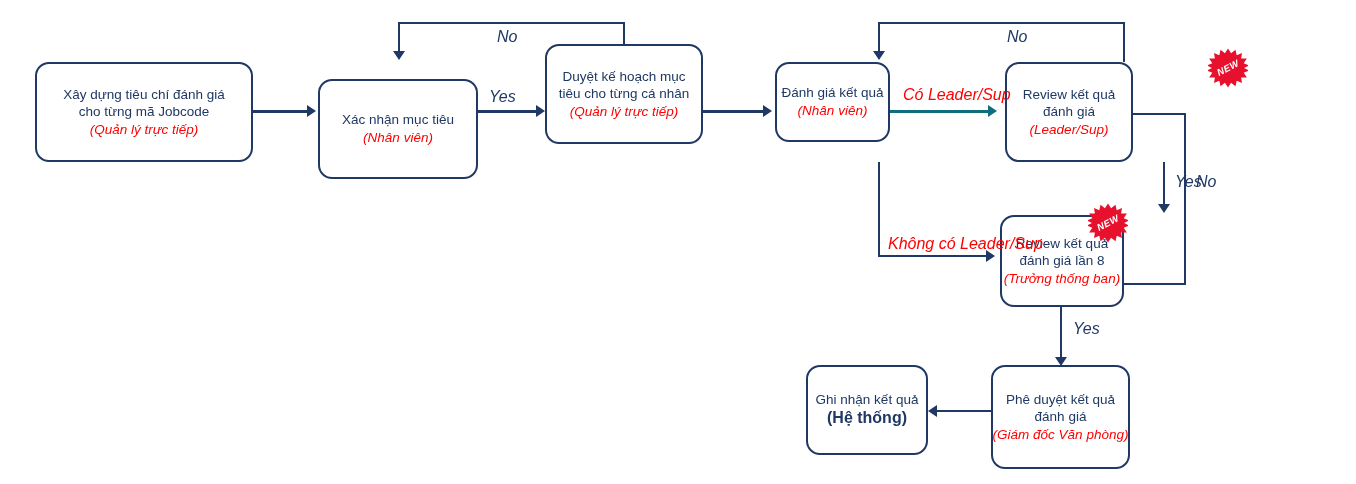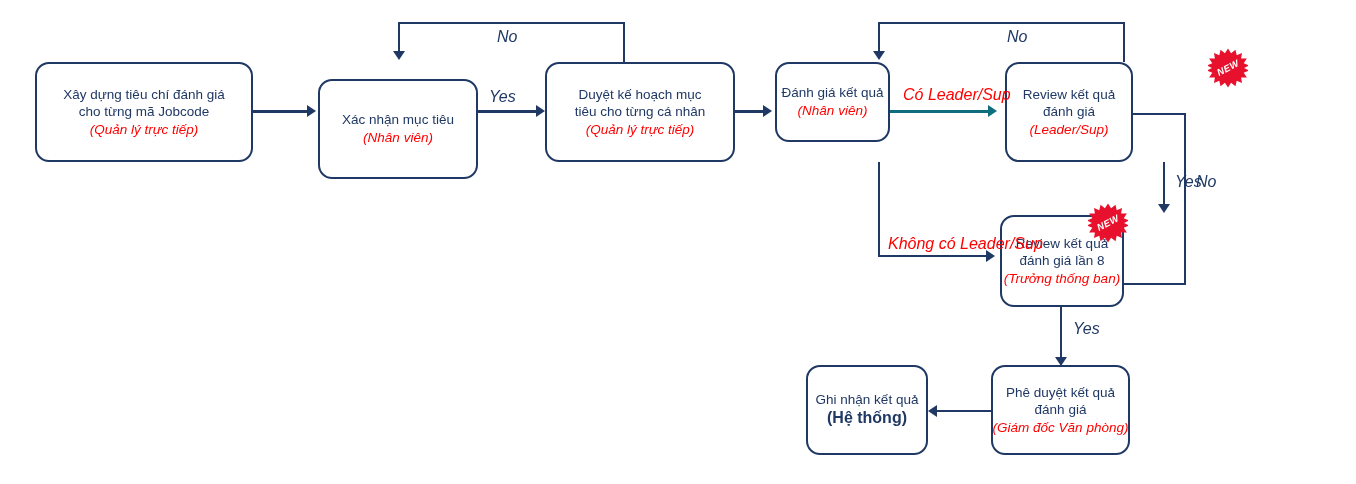--- a/index.html
+++ b/index.html
@@ -176,21 +176,21 @@
     <span class="ln">Xây dựng tiêu chí đánh giá</span>
     <span class="ln">cho từng mã Jobcode</span>
     <span class="role">(Quản lý trực tiếp)</span>
   </div>
 
   <div class="node" style="left:318px; top:62px; width:160px; height:100px;margin-top:17px;">
     <span class="ln">Xác nhận mục tiêu</span>
     <span class="role">(Nhân viên)</span>
   </div>
 
-  <div class="node" style="left:545px; top:62px; width:190px; height:100px;">
+  <div class="node" style="left:545px; top:44px; width:158px; height:100px;">
     <span class="ln">Duyệt kế hoạch mục</span>
     <span class="ln">tiêu cho từng cá nhân</span>
     <span class="role">(Quản lý trực tiếp)</span>
   </div>
 
   <div class="node" style="left:775px; top:62px; width:115px; height:80px;">
     <span class="ln">Đánh giá kết quả</span>
     <span class="role">(Nhân viên)</span>
   </div>
 
@@ -199,21 +199,21 @@
     <span class="ln">đánh giá</span>
     <span class="role">(Leader/Sup)</span>
   </div>
 
   <div class="node" style="left:1000px; top:215px; width:124px; height:92px;">
     <span class="ln">Review kết quả</span>
     <span class="ln">đánh giá lần 8</span>
     <span class="role">(Trưởng thống ban)</span>
   </div>
 
-  <div class="node" style="left:991px; top:365px; width:139px; height:90px;">
+  <div class="node" style="left:991px; top:365px; width:139px; height:104px;">
     <span class="ln">Phê duyệt kết quả</span>
     <span class="ln">đánh giá</span>
     <span class="role">(Giám đốc Văn phòng)</span>
   </div>
 
   <div class="node" style="left:806px; top:365px; width:122px; height:90px;">
     <span class="ln">Ghi nhận kết quả</span>
     <span class="role-plain">(Hệ thống)</span>
   </div>
 

